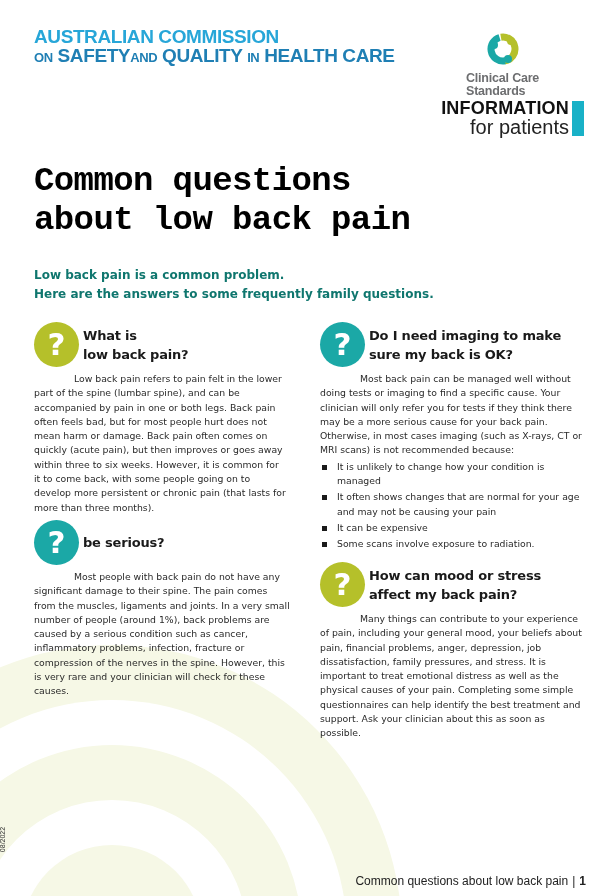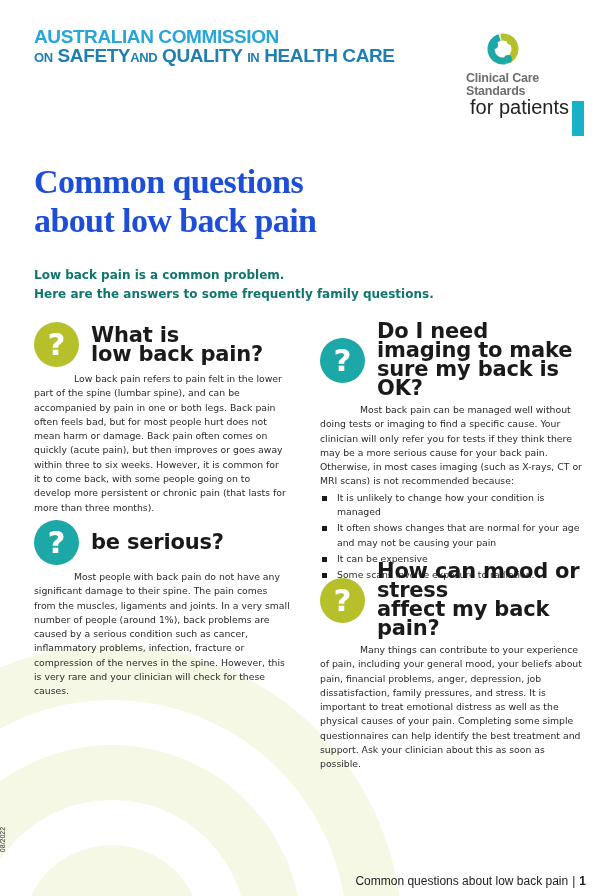--- a/index.html
+++ b/index.html
@@ -22,29 +22,29 @@
   .ccs-logo { left:466px; top:32px; display:flex; align-items:center; gap:6px;flex-direction:column; }
   .ccs-text { font-family:"Liberation Sans", sans-serif; font-weight:bold; color:#6d6e70; font-size:12.5px; line-height:13px; letter-spacing:-0.2px; }
 
   
   .info-block { right:35px; top:98px; text-align:right; }
   .info-title { font-family:"Liberation Sans", sans-serif; font-weight:bold; font-size:18px; color:#111; line-height:20px; letter-spacing:0.2px; }
   .info-sub { font-family:"Liberation Sans", sans-serif; font-size:20px; color:#222; line-height:19px; }
   .info-bar { right:20px; top:101px; width:12px; height:35px; background:#19b1c7; }
 
   
-  .page-title { left:34px; top:162px; font-family:Liberation Serif, serif; font-weight:bold; font-size:34px; line-height:39px; color:#1d4ed8; letter-spacing:-0.6px; }
+  .page-title { left:34px; top:162px; font-family:Liberation Mono, monospace; font-weight:bold; font-size:34px; line-height:39px; color:#000000; letter-spacing:-0.6px; }
   .intro { left:34px; top:266px; font-family:"DejaVu Sans", sans-serif; font-weight:bold; font-size:12px; line-height:19px; color:#0f766e; }
 
   
   .section { position:absolute; z-index:1; }
   .q-head { display:flex; align-items:center; }
   .q-icon { width:45px; height:45px; border-radius:50%; display:flex; align-items:center; justify-content:center; flex-shrink:0; }
   .q-icon span { color:#fff; font-family:"DejaVu Sans", sans-serif; font-weight:bold; font-size:31px; line-height:1; }
-  .q-title { margin-left:12px; font-family:"DejaVu Sans", sans-serif; font-weight:bold; font-size:21px; line-height:19px; color:#1a1a1a; letter-spacing:-0.2px; }
+  .q-title { margin-left:4px; font-family:"DejaVu Sans", sans-serif; font-weight:bold; font-size:13px; line-height:19px; color:#1a1a1a; letter-spacing:-0.2px; }
   .q-body { font-family:"DejaVu Sans", sans-serif; font-size:9.3px; line-height:14.3px; color:#2a2a2a; margin-top:5px; }
   .q-body p { margin:0; text-indent:40px; }
   .q-body ul { list-style:none; margin:0; padding:0; }
   .q-body li { position:relative; padding-left:17px; margin-top:2px; }
   .q-body li::before { content:""; position:absolute; left:2px; top:5px; width:5px; height:5px; background:#1a1a1a; }
 
   .sec1 { left:34px; top:322px; width:252px; }
   .sec2 { left:34px; top:520px; width:256px; }
   .sec3 { left:320px; top:322px; width:268px; }
   .sec4 { left:320px; top:562px; width:268px; }
@@ -86,20 +86,21 @@
     <circle cx="8" cy="13" r="4" fill="#1ba8a6"></circle>
     <circle cx="22" cy="27" r="4" fill="#1ba8a6"></circle>
   </svg>
   <div class="ccs-text">
     <div>Clinical Care</div>
     <div>Standards</div>
   </div>
 </div>
 
 <div class="abs info-block">
+  <div class="info-title">INFORMATION</div>
   <div class="info-sub">for patients</div>
 </div>
 <div class="abs info-bar"></div>
 
 <div class="abs page-title">
   <div>Common questions</div>
   <div>about low back pain</div>
 </div>
 
 <div class="abs intro">

